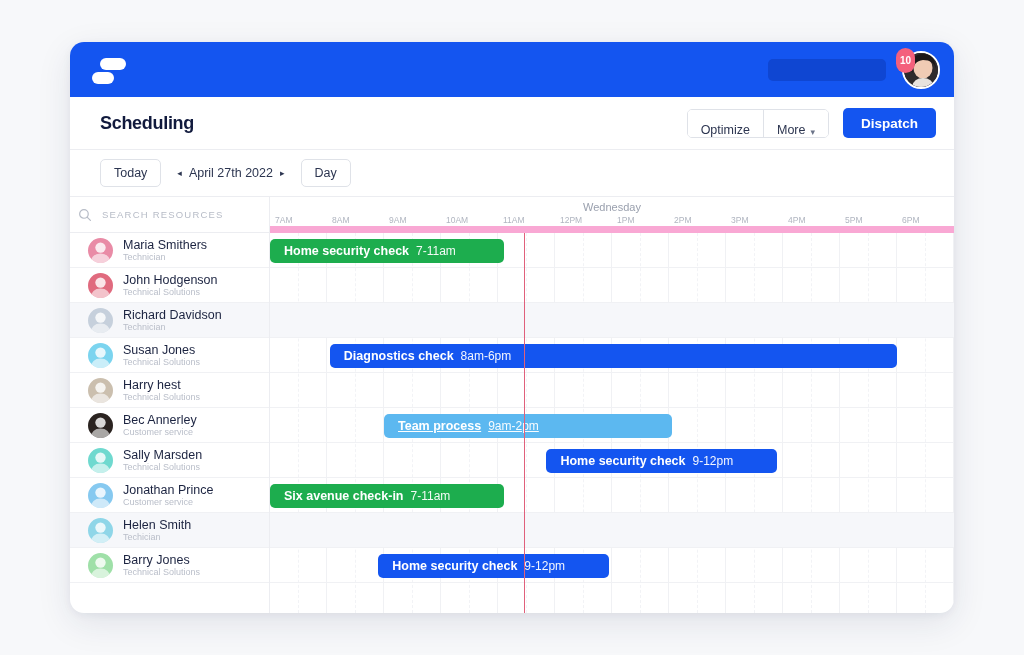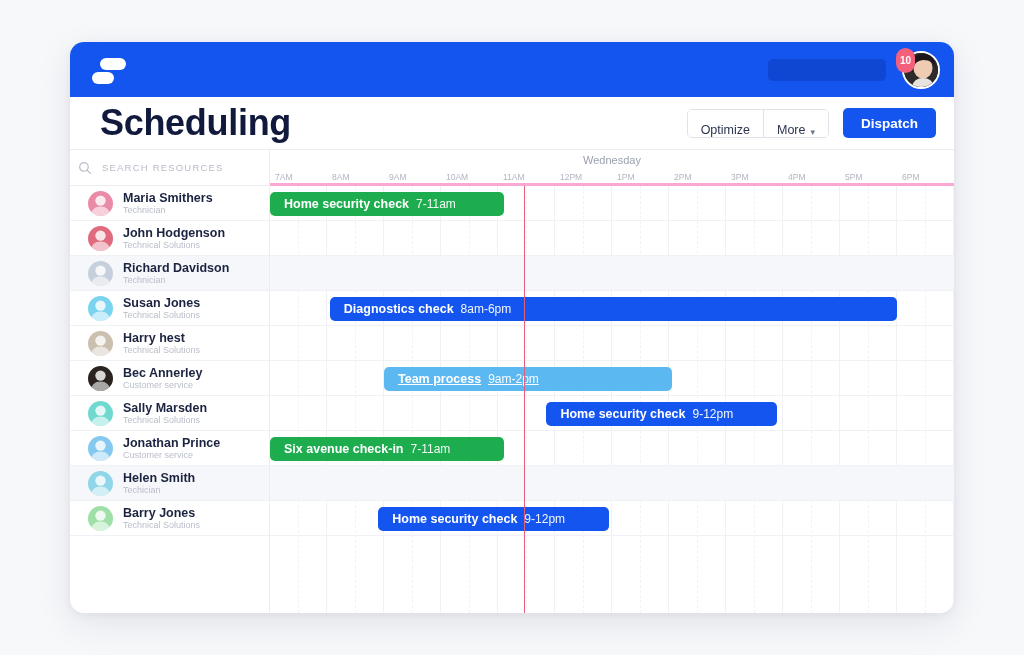--- a/index.html
+++ b/index.html
@@ -113,21 +113,21 @@
   
   .titlebar {
     height: 53px;
     flex: 0 0 53px;
     display: flex;
     align-items: center;
     padding: 0 18px 0 30px;
     border-bottom: 1px solid #ecedf1;
   }
   .page-title {
-    font-size: 36px;
+    font-size: 18px;
     font-weight: bold;
     color: #111a3d;
     letter-spacing: -0.3px;
   }
   .titlebar-actions {
     margin-left: auto;
     display: flex;
     align-items: center;
     gap: 14px;
   }
@@ -252,21 +252,21 @@
     width: 25px; height: 25px;
     border-radius: 50%;
     flex: 0 0 25px;
     overflow: hidden;
     position: relative;
   }
   .res-text { display: flex; flex-direction: column; line-height: 1.12; min-width: 0; }
   .res-name {
     font-size: 12.5px;
     color: #1b2340;
-    font-weight: bold;
+    font-weight: normal;
     white-space: nowrap;
   }
   .res-role {
     font-size: 9px;
     color: #b9bec9;
     white-space: nowrap;
   }
 
   
   .time-col { flex: 1 1 auto; display: flex; flex-direction: column; position: relative; min-width: 0; }
@@ -277,21 +277,21 @@
     display: flex;
     align-items: center;
     justify-content: center;
     font-size: 11px;
     color: #9aa0ae;
   }
   .hour-head {
     height: 17px;
     flex: 0 0 17px;
     display: flex;
-    border-bottom: 3px solid #f9a8d4;
+    border-bottom: 7px solid #f9a8d4;
   }
   .hour-cell {
     flex: 1 1 0;
     font-size: 8.5px;
     color: #b0b5c0;
     padding-left: 5px;
     display: flex;
     align-items: flex-end;
     padding-bottom: 1px;
   }
@@ -389,20 +389,29 @@
         </button>
         <button class="gbtn">
           <span>More</span>
           <span class="chev">▾</span>
         </button>
       </div>
       <button class="btn-dispatch">Dispatch</button>
     </div>
   </div>
 
+  <div class="datebar">
+    <button class="obtn">Today</button>
+    <div class="date-nav">
+      <span class="date-arrow">◂</span>
+      <span class="date-label">April 27th 2022</span>
+      <span class="date-arrow">▸</span>
+    </div>
+    <button class="obtn">Day</button>
+  </div>
 
   <div class="scheduler">
 
     <div class="res-col">
       <div class="res-search">
         <svg class="search-icon" viewBox="0 0 16 16" width="14" height="14">
           <circle cx="6.8" cy="6.8" r="4.9" fill="none" stroke="#b7bcc7" stroke-width="1.4"></circle>
           <line x1="10.4" y1="10.4" x2="14.2" y2="14.2" stroke="#b7bcc7" stroke-width="1.4" stroke-linecap="round"></line>
         </svg>
         <input class="res-search-input" type="text" placeholder="Search resources" style="">

